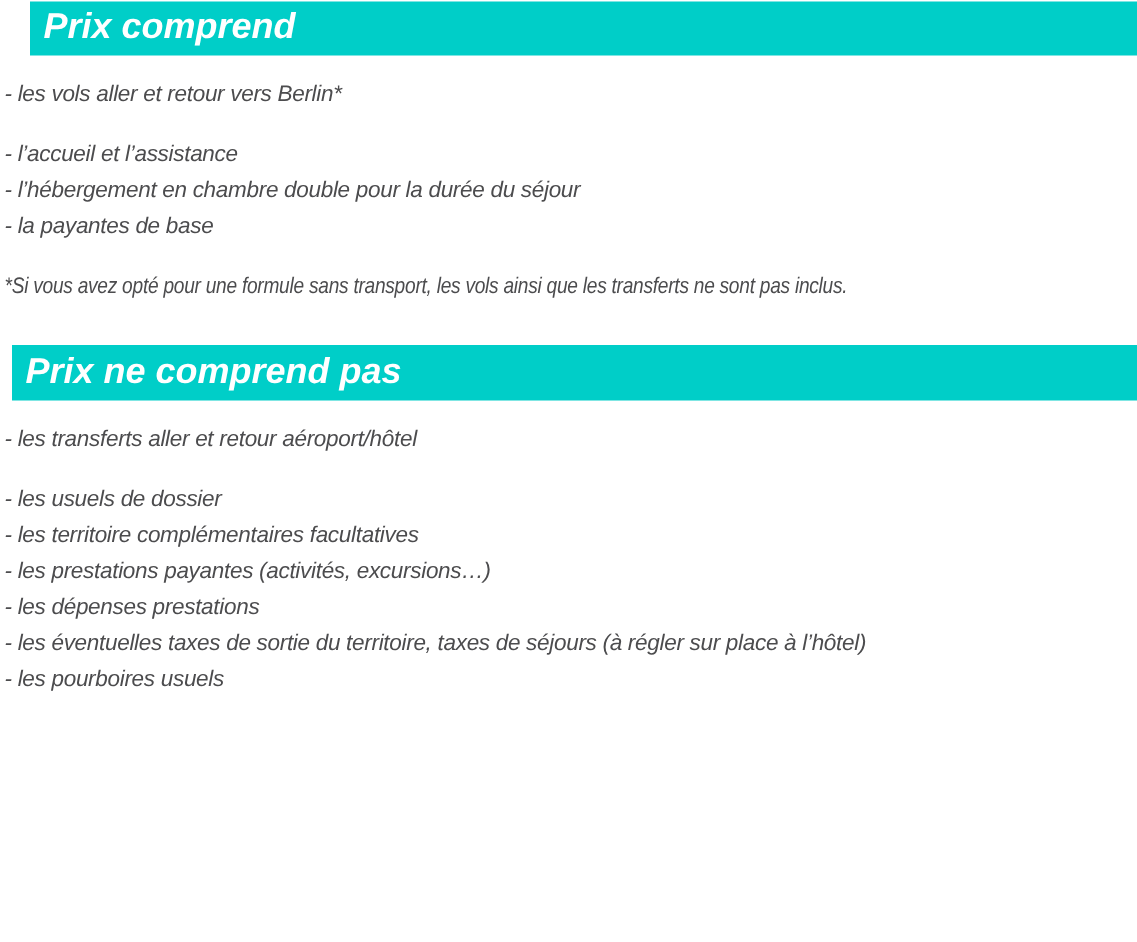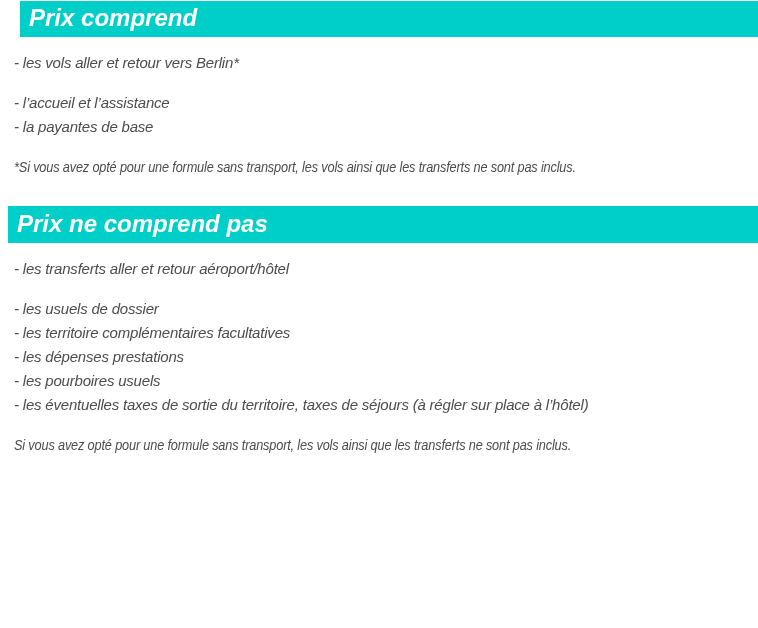--- a/index.html
+++ b/index.html
@@ -26,21 +26,21 @@
   .section + .section { margin-top: 27px; }
   .section-bar .bar-title {
     color: #ffffff;
     font-size: 24px;
     font-weight: 700;
     font-style: italic;
     line-height: 1;
     padding-bottom: 2px;
     white-space: nowrap;
   }
-  .content { padding-left: 14px; }
+  .content { padding-left: 3px; }
   .para { margin: 14px 0 16px 0; }
   .line {
     font-size: 15px;
     line-height: 24px;
     letter-spacing: -0.2px;
     white-space: nowrap;
   }
   .para.note .line {
     display: inline-block;
     transform: scaleX(0.85);
@@ -55,42 +55,41 @@
   <div class="section">
     <div class="section-bar">
       <span class="bar-title">Prix comprend</span>
     </div>
     <div class="content">
       <div class="para">
         <div class="line">- les vols aller et retour vers Berlin*</div>
       </div>
       <div class="para">
         <div class="line">- l’accueil et l’assistance</div>
+        <div class="line">- l’hébergement en chambre double pour la durée du séjour</div>
         <div class="line">- la payantes de base</div>
       </div>
       <div class="para note">
         <div class="line">*Si vous avez opté pour une formule sans transport, les vols ainsi que les transferts ne sont pas inclus.</div>
       </div>
     </div>
   </div>
 
   <div class="section">
     <div class="section-bar">
       <span class="bar-title">Prix ne comprend pas</span>
     </div>
     <div class="content">
       <div class="para">
         <div class="line">- les transferts aller et retour aéroport/hôtel</div>
       </div>
       <div class="para">
         <div class="line">- les usuels de dossier</div>
         <div class="line">- les territoire complémentaires facultatives</div>
+        <div class="line">- les prestations payantes (activités, excursions…)</div>
         <div class="line">- les dépenses prestations</div>
+        <div class="line">- les éventuelles taxes de sortie du territoire, taxes de séjours (à régler sur place à l’hôtel)</div>
         <div class="line">- les pourboires usuels</div>
-        <div class="line">- les éventuelles taxes de sortie du territoire, taxes de séjours (à régler sur place à l’hôtel)</div>
-      </div>
-      <div class="para note">
-        <div class="line">Si vous avez opté pour une formule sans transport, les vols ainsi que les transferts ne sont pas inclus.</div>
       </div>
     </div>
   </div>
 
 </div>
 
 </body></html>

